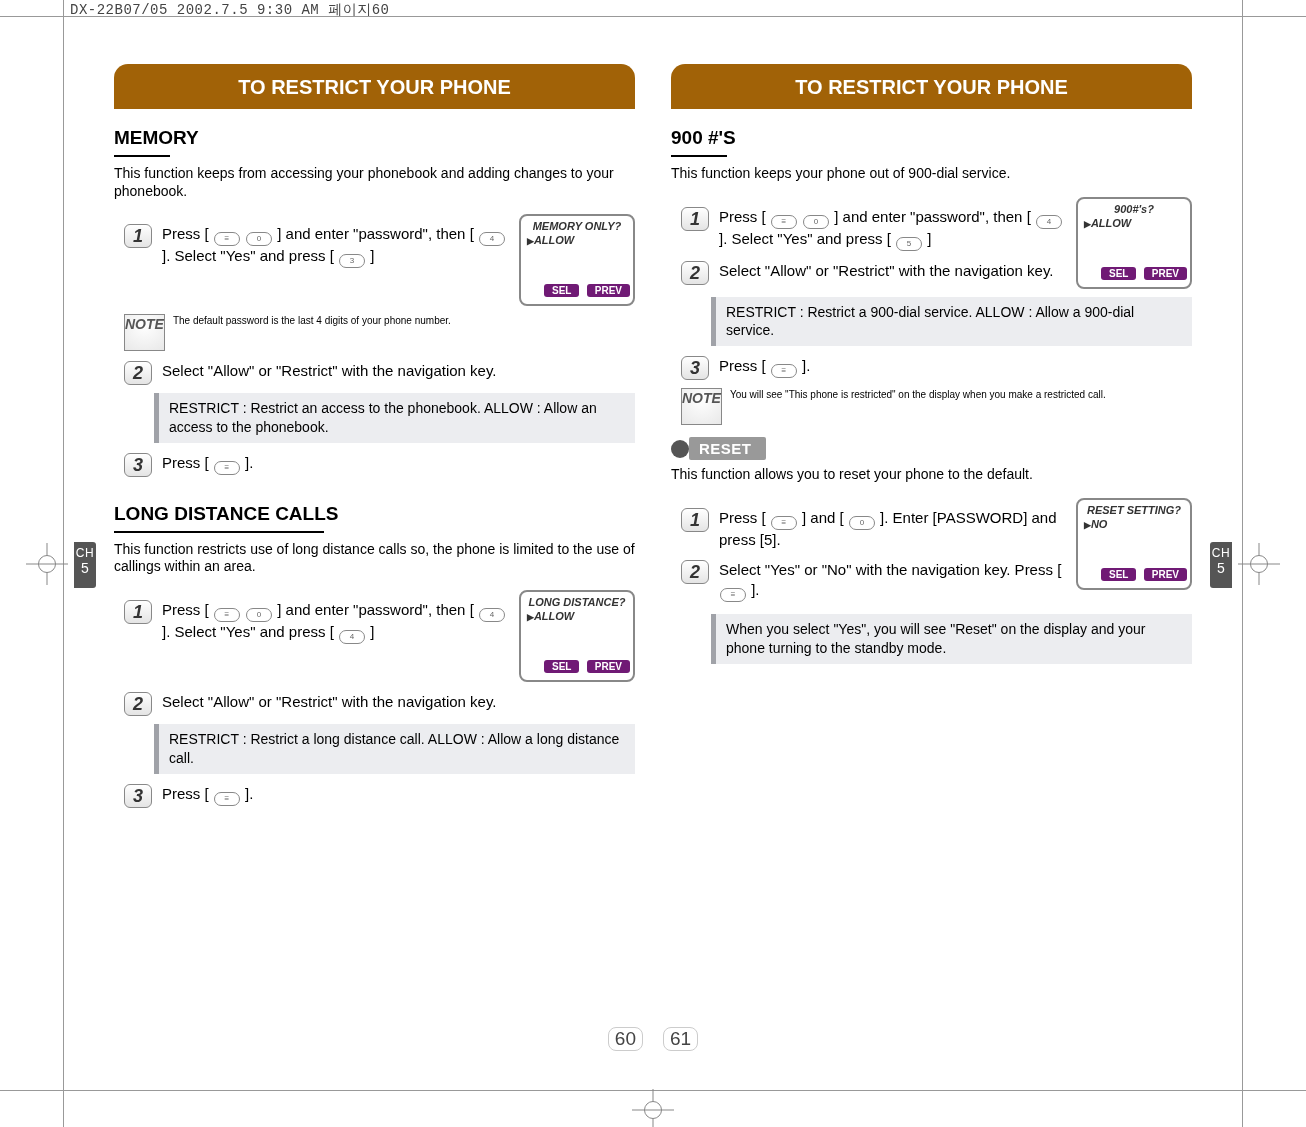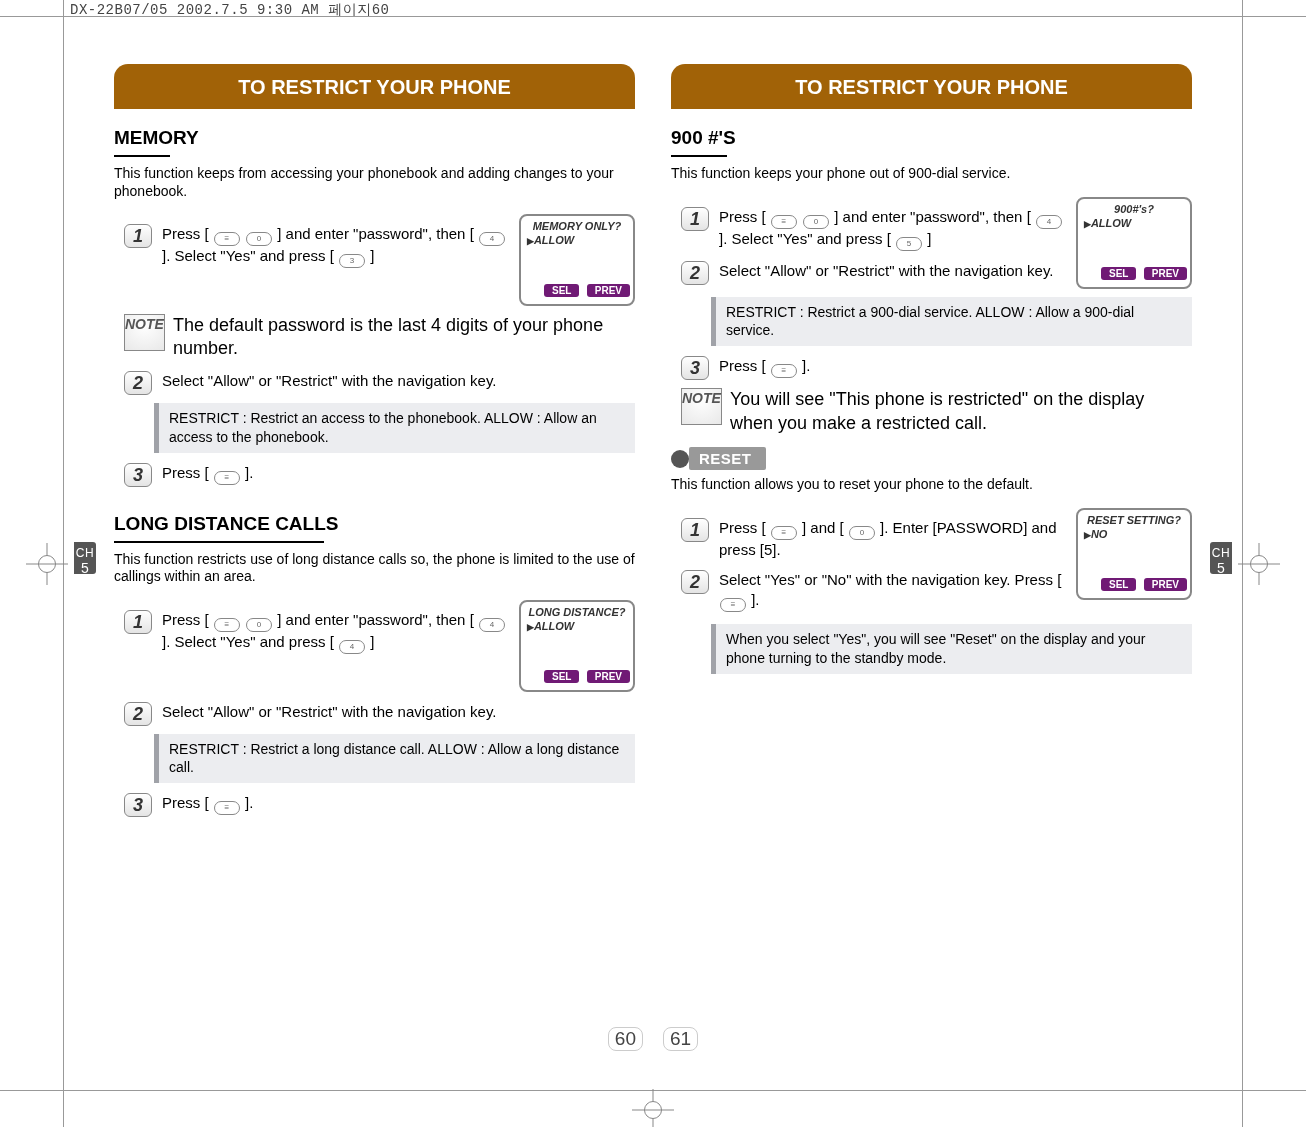--- a/index.html
+++ b/index.html
@@ -89,21 +89,21 @@
   .page {
     flex: 1 1 50%;
     position: relative;
     padding: 0 18px;
   }
 
   .chapter-tab {
     position: absolute;
     top: 502px;
     width: 22px;
-    height: 32px;
+    height: 46px;
     background: #555;
     color: #fff;
     font-size: 12px;
     text-align: center;
     border-radius: 3px;
     padding-top: 4px;
     line-height: 1.2;
   }
   .chapter-tab .ch { display:block; letter-spacing:0.5px; }
   .chapter-tab .num { display:block; font-size: 14px; }
@@ -212,21 +212,21 @@
     font-size: 14px;
     font-weight: bold;
     text-align: center;
     line-height: 18px;
     font-style: italic;
     color: #555;
     background: radial-gradient(circle at 50% 30%, #fff, #e8e8e8);
   }
   .note-text {
     flex: 1 1 auto;
-    font-size: 18px;
+    font-size: 10px;
     line-height: 1.3;
   }
 
   .info-box {
     margin: 4px 0 6px 40px;
     background: #ecedf0;
     border-left: 5px solid #a0a2a8;
     padding: 6px 10px;
     font-size: 14px;
     line-height: 1.35;

